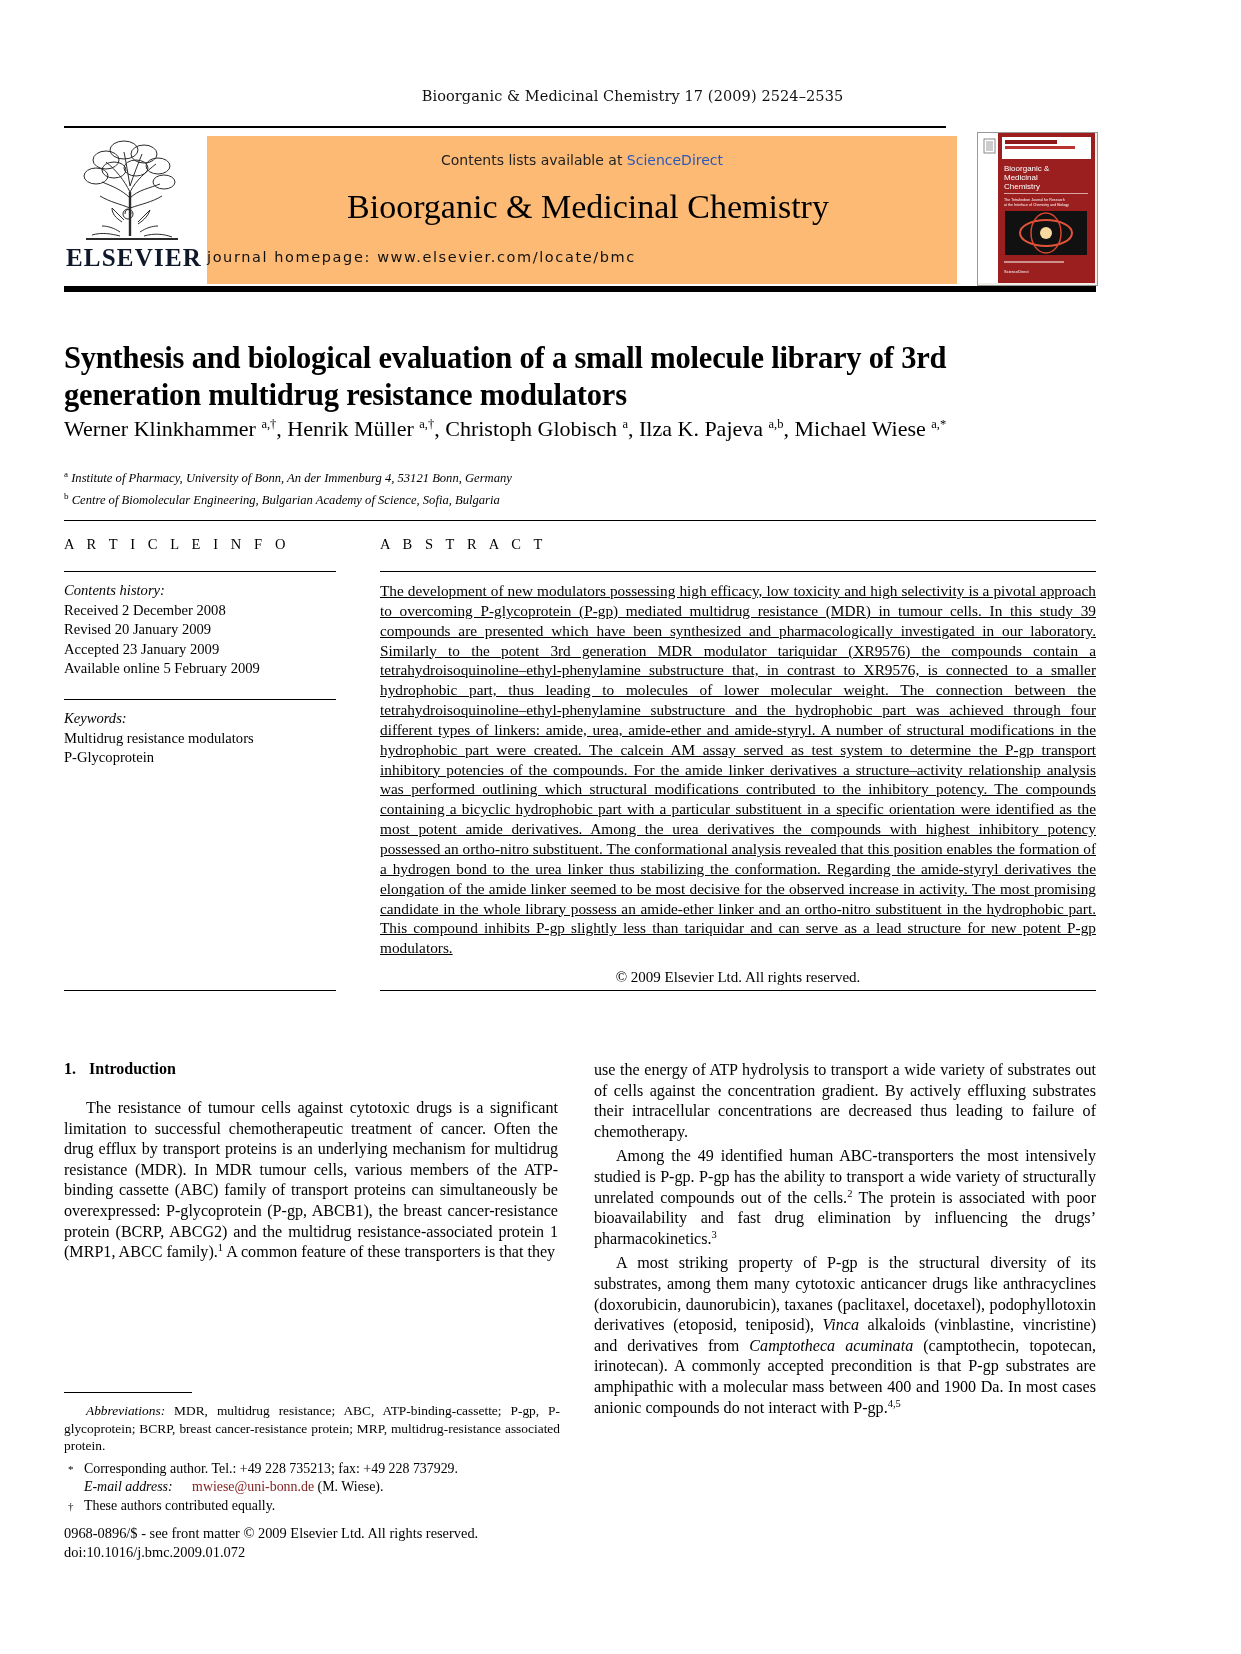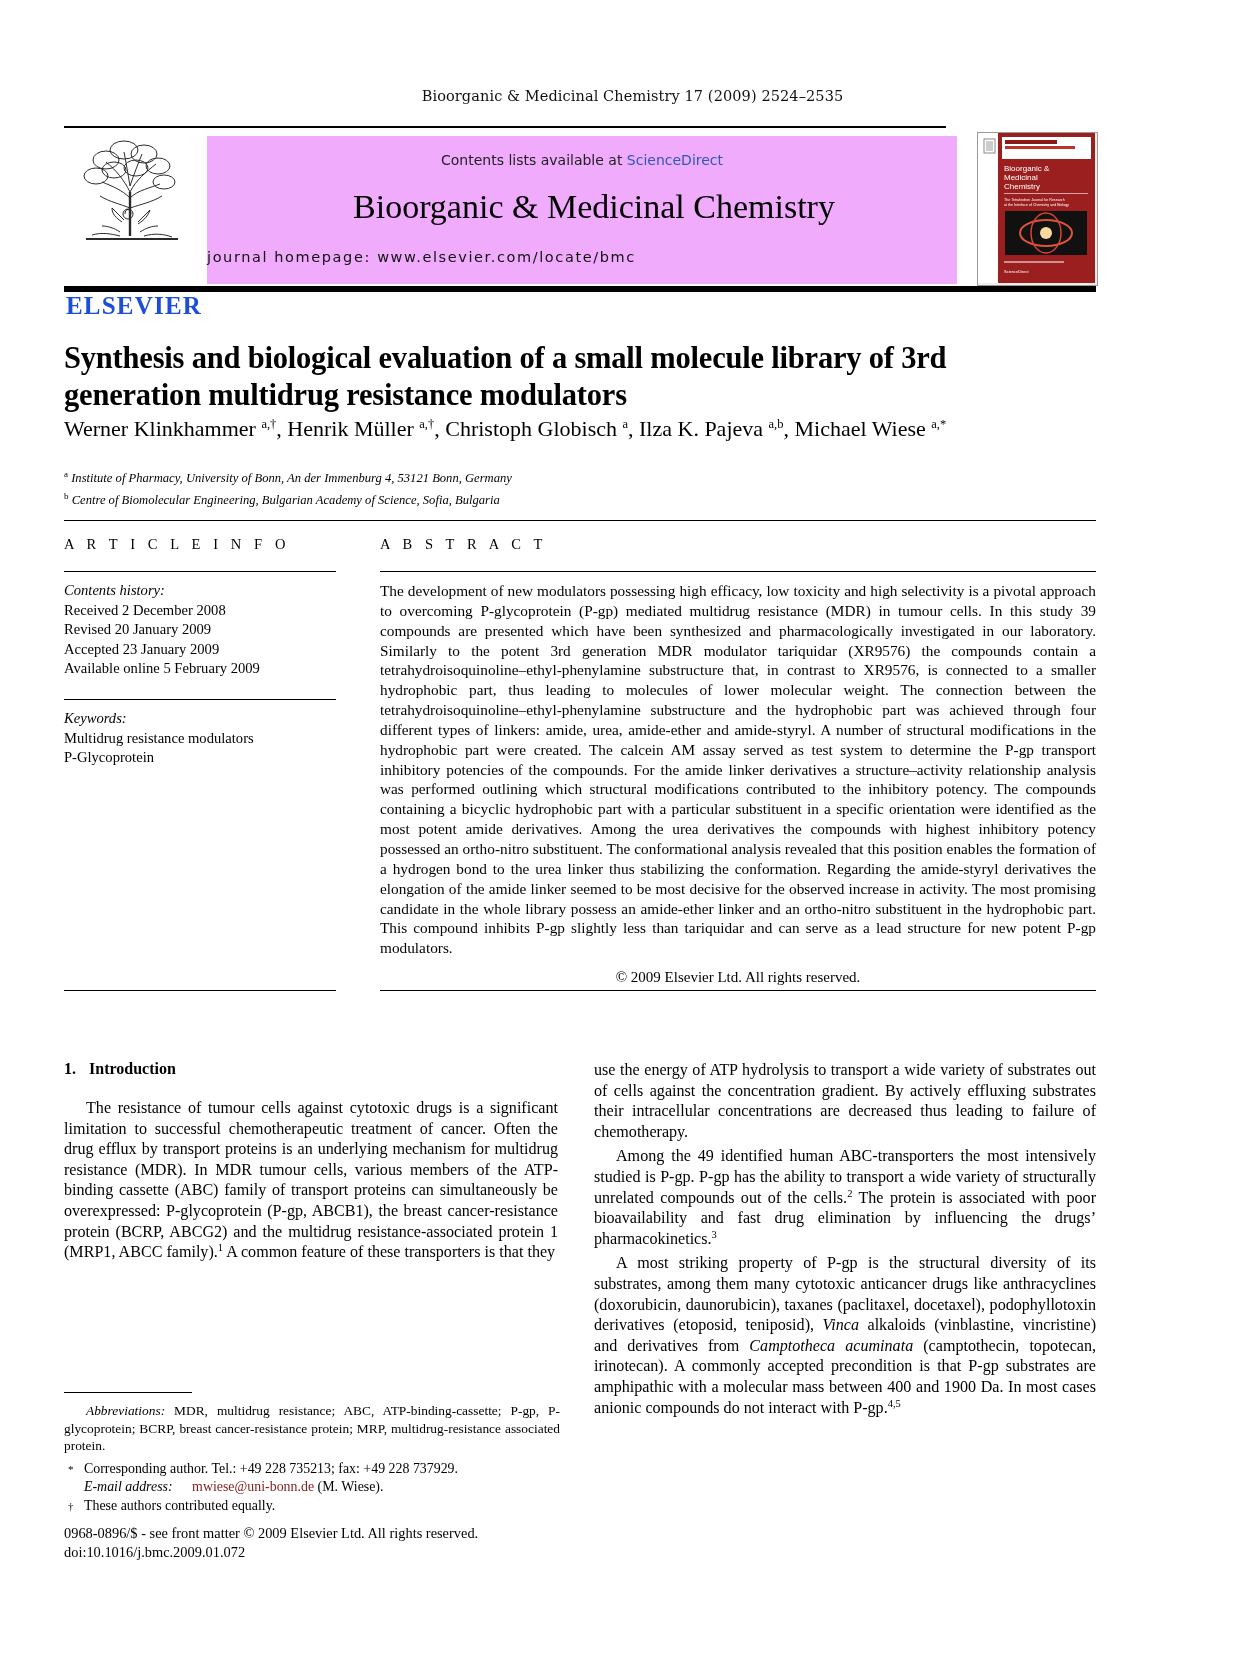--- a/index.html
+++ b/index.html
@@ -64,45 +64,44 @@
   .tree-svg { position:absolute; left:6px; top:0; }
   .elsevier-word {
     position: absolute;
     left: 0; top: 108px;
     width: 132px;
     text-align: center;
     font-family: "Liberation Serif", serif;
     font-weight: bold;
     font-size: 25px;
     letter-spacing: 1.2px;
-    color: #1d4ed8;
-    margin-top: 48px;
+    color: #0f172a;
   }
   .journal-band {
     position: absolute;
     left: 143px; top: 10px;
     width: 750px;
     height: 148px;
-    background: #f0abfc;
+    background: #fdba74;
   }
   .contents-line {
     position: absolute;
     left: 0; top: 16px;
     width: 750px;
     text-align: center;
     font-family: "DejaVu Sans", sans-serif;
     font-size: 14px;
     color: #222;
   }
   .contents-line .sd {
     color: #2a58b8;
   }
   .journal-name {
     position: absolute;
-    left: 12px; top: 52px;
+    left: 6px; top: 52px;
     width: 750px;
     text-align: center;
     font-family: "Liberation Serif", serif;
     font-size: 34px;
     color: #000;
   }
   .journal-home {
     position: absolute;
     left: 0; top: 113px;
     width: 750px;
@@ -185,20 +184,21 @@
     left: 380px; top: 536px;
     width: 716px;
   }
   .abstract-text {
     font-family: "Liberation Serif", serif;
     font-size: 15.3px;
     line-height: 19.85px;
     text-align: justify;
     text-justify: inter-word;
     hyphens: manual;
+    text-decoration: underline;
   }
   .copyright {
     font-family: "Liberation Serif", serif;
     font-size: 15px;
     text-align: center;
     margin-top: 11px;
   }
 
   
   .col-left {

